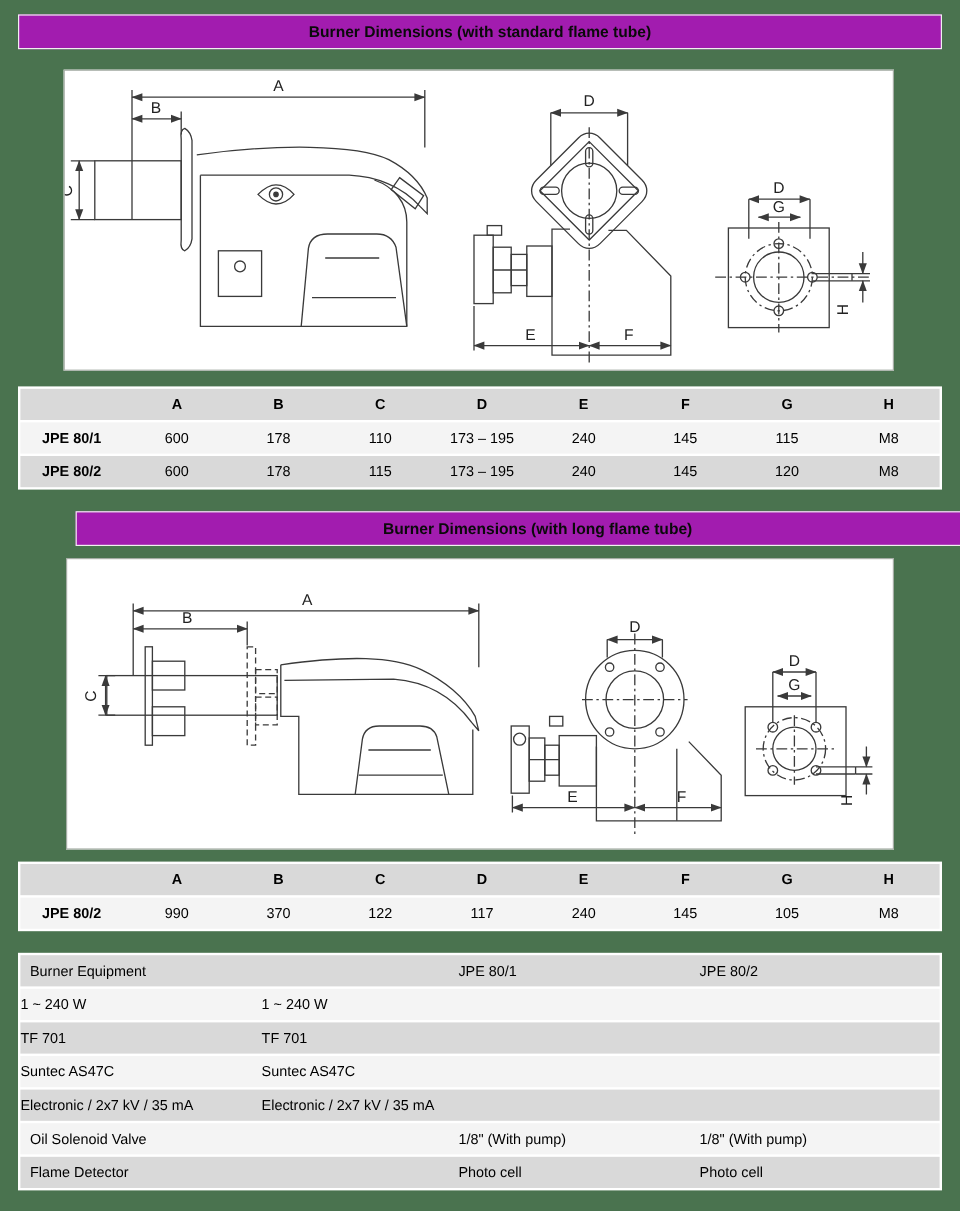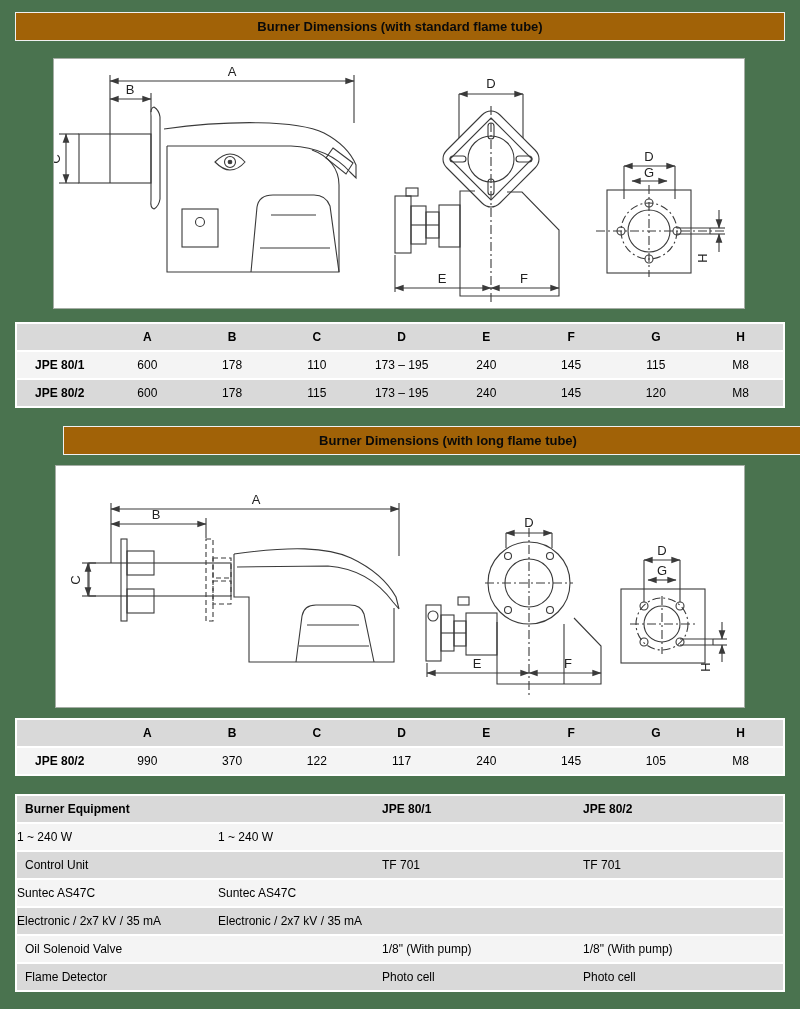--- a/index.html
+++ b/index.html
@@ -6,21 +6,21 @@
   body{
     width:800px;height:1009px;
     background:#4a734f;
     font-family:"Liberation Sans",sans-serif;
     color:#000;
   }
   .page{position:relative;width:800px;height:1009px;overflow:hidden;}
 
   .bar{
     position:absolute;left:15px;width:770px;height:29px;
-    background:#a16207;border:1px solid #f0f0f0;box-sizing:border-box;
+    background:#a21caf;border:1px solid #f0f0f0;box-sizing:border-box;
     display:flex;align-items:center;justify-content:center;
     font-size:13px;font-weight:bold;color:#0a0a0a;
   }
 
   .panel{
     position:absolute;background:#ffffff;
     border:1px solid #a5ada5;
   }
   svg{display:block;}
   svg text{font-family:"Liberation Sans",sans-serif;font-size:13px;fill:#222;font-weight:normal;}
@@ -31,21 +31,21 @@
   .bg-dark{background:#d9d9d9;}
   .bg-light{background:#f4f4f4;}
   .thead{font-weight:bold;}
 
   .dim-table .rlabel{width:88px;padding-left:18px;box-sizing:border-box;font-weight:bold;}
   .dim-table .dcell{flex:1;text-align:center;}
 
   .eq-table .l{width:365px;padding-left:8px;box-sizing:border-box;}
   .eq-table .m{width:201px;}
   .eq-table .r{flex:1;}
-  .eq-table .thead div{font-weight:bold;}
+  .eq-table .thead div{font-weight:normal;}
 </style>
 </head>
 <body>
 
 <div class="page">
 
   <div class="bar" style="top:12px;">
     <span>Burner Dimensions (with standard flame tube)</span>
   </div>
 
@@ -295,21 +295,20 @@
     <div class="trow thead bg-dark">
       <div class="l">Burner Equipment</div>
       <div class="m">JPE 80/1</div>
       <div class="r">JPE 80/2</div>
     </div>
     <div class="trow bg-light">
       <div class="m">1 ~ 240 W</div>
       <div class="r">1 ~ 240 W</div>
     </div>
     <div class="trow bg-dark">
-      <div class="l">Control Unit</div>
       <div class="m">TF 701</div>
       <div class="r">TF 701</div>
     </div>
     <div class="trow bg-light">
       <div class="m">Suntec AS47C</div>
       <div class="r">Suntec AS47C</div>
     </div>
     <div class="trow bg-dark">
       <div class="m">Electronic / 2x7 kV / 35 mA</div>
       <div class="r">Electronic / 2x7 kV / 35 mA</div>

